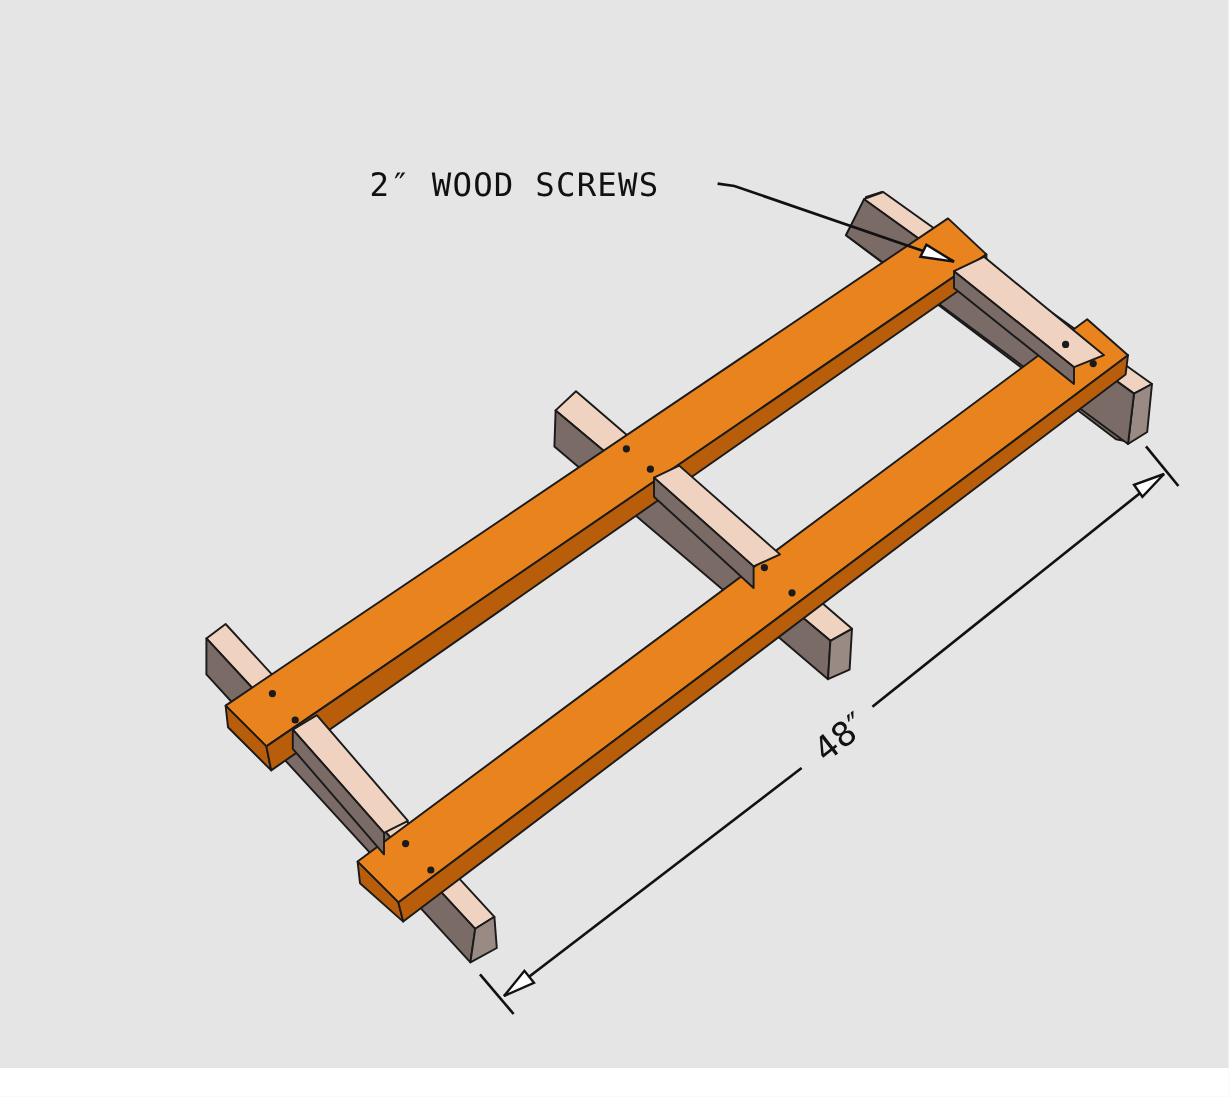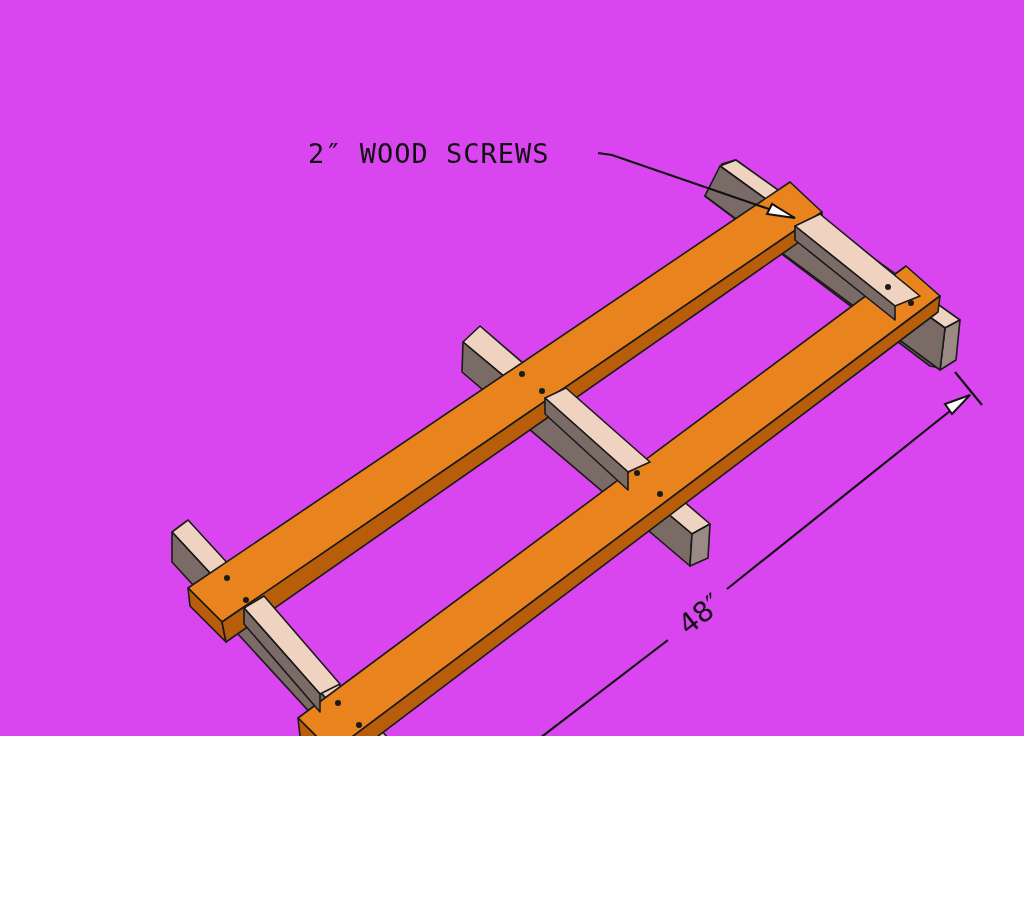--- a/index.html
+++ b/index.html
@@ -1,16 +1,16 @@
 <!DOCTYPE html>
 <html><head>
 <meta charset="utf-8">
 <style>
   html, body { margin: 0; padding: 0; background: #ffffff; }
-  .canvas { position: relative; width: 1024px; height: 736px; background: #d946ef; overflow: hidden; }
+  .canvas { position: relative; width: 1024px; height: 890px; background: #e5e5e5; overflow: hidden; }
   svg { position: absolute; left: 0; top: 0; }
   .label-text { font-family: "DejaVu Sans Mono", "Liberation Mono", monospace; font-size: 27px; fill: #111; letter-spacing: 1px; }
   .dim-text { font-family: "DejaVu Sans", "Liberation Sans", sans-serif; font-size: 28px; fill: #111; }
 </style>
 </head>
 <body>
 
 <div class="canvas">
 <svg width="1024" height="914" viewBox="0 0 1024 914">
   <g stroke="#1a1a1a" stroke-width="1.6" stroke-linejoin="round">

